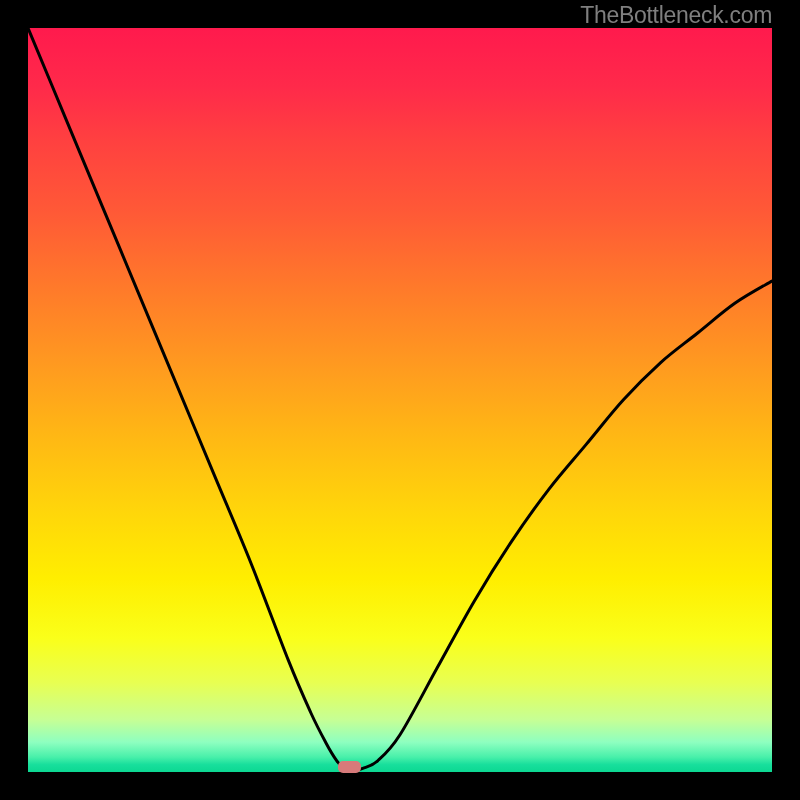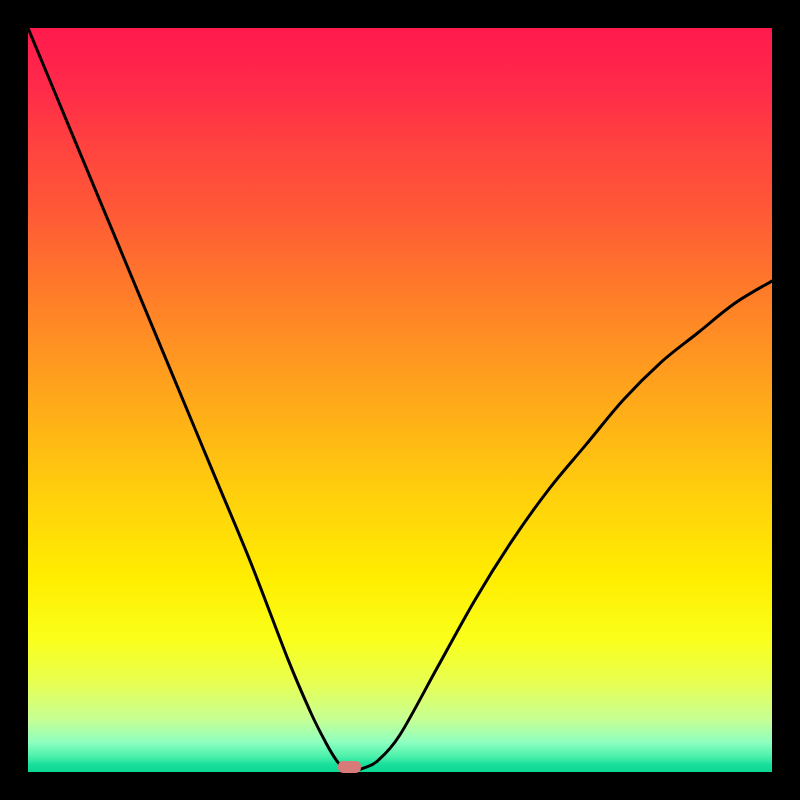--- a/index.html
+++ b/index.html
@@ -70,13 +70,14 @@
 
 <div class="container">
   <div class="plot-area"></div>
 
   <svg class="curve-svg" viewBox="0 0 744 744">
     <path id="curve-path" d="M0 0 C6.2 14.9,24.8 59.5,37.2 89.3 C49.6 119.0,62.0 148.8,74.4 178.6 C86.8 208.3,99.2 238.1,111.6 267.8 C124.0 297.6,136.4 327.4,148.8 357.1 C161.2 386.9,173.6 416.6,186.0 446.4 C198.4 476.2,210.8 504.7,223.2 535.7 C235.6 566.7,250.5 607.6,260.4 632.4 C270.3 657.2,276.5 670.8,282.7 684.5 C288.9 698.1,293.3 706.2,297.6 714.2 C301.9 722.3,305.7 728.5,308.8 732.8 C311.9 737.2,314.1 738.6,316.2 740.3 C318.3 742.0,318.3 743.0,321.4 743.0 C324.5 743.0,330.1 742.0,334.8 740.3 C339.5 738.6,343.5 738.4,349.7 732.8 C355.9 727.3,362.1 722.3,372.0 706.8 C381.9 691.3,396.8 662.2,409.2 639.8 C421.6 617.5,434.0 594.0,446.4 572.9 C458.8 551.8,471.2 532.0,483.6 513.4 C496.0 494.8,508.4 477.4,520.8 461.3 C533.2 445.2,545.6 431.5,558.0 416.6 C570.4 401.8,582.8 385.6,595.2 372.0 C607.6 358.4,620.0 346.0,632.4 334.8 C644.8 323.6,657.2 315.0,669.6 305.0 C682.0 295.1,694.4 284.0,706.8 275.3 C719.2 266.6,737.8 256.7,744.0 253.0" stroke="#000" stroke-width="3" fill="none" stroke-linecap="round"></path>
   </svg>
 
   <div class="marker" id="marker" style="left: 337.908px; top: 760.792px;"></div>
 
+  <div class="watermark">TheBottleneck.com</div>
 </div>
 
 </body></html>

